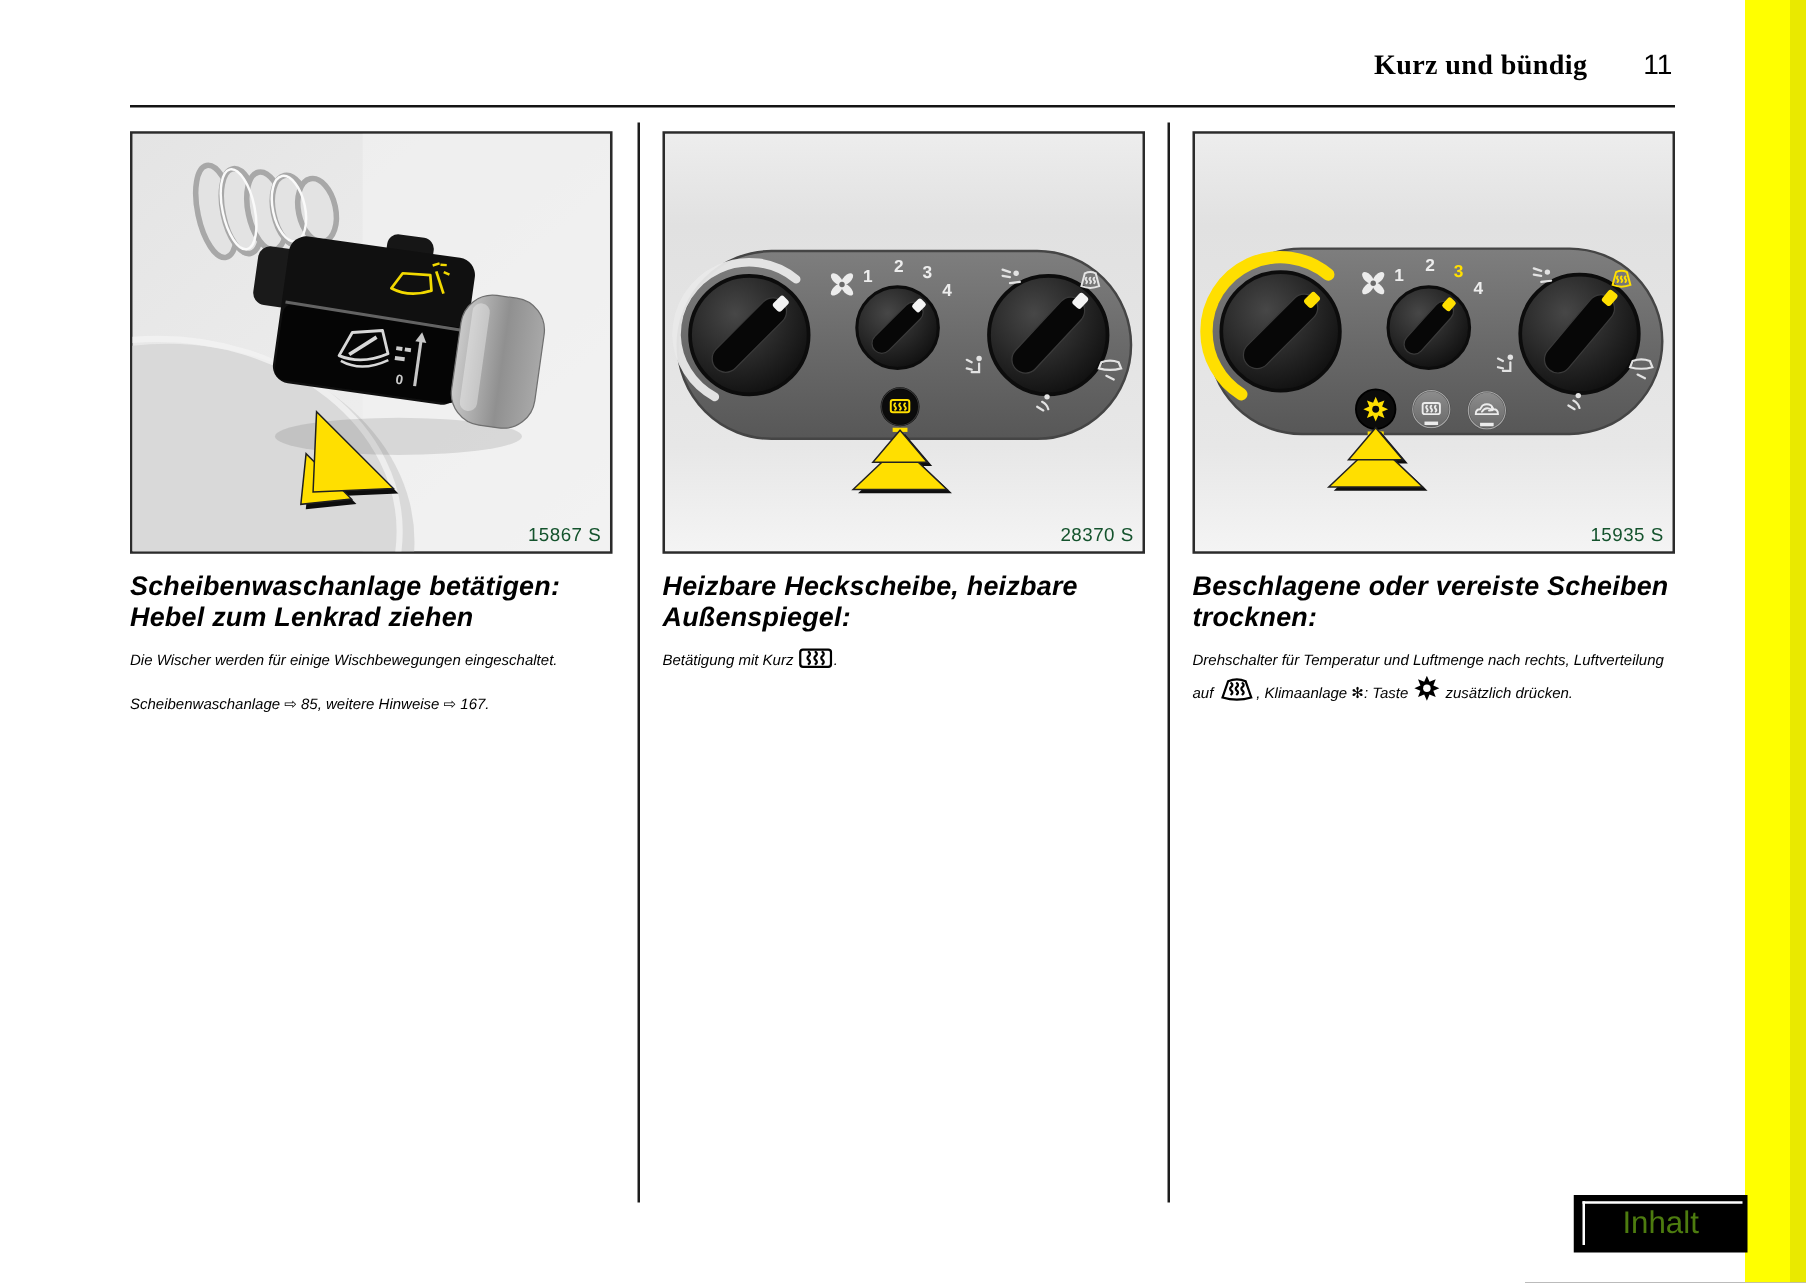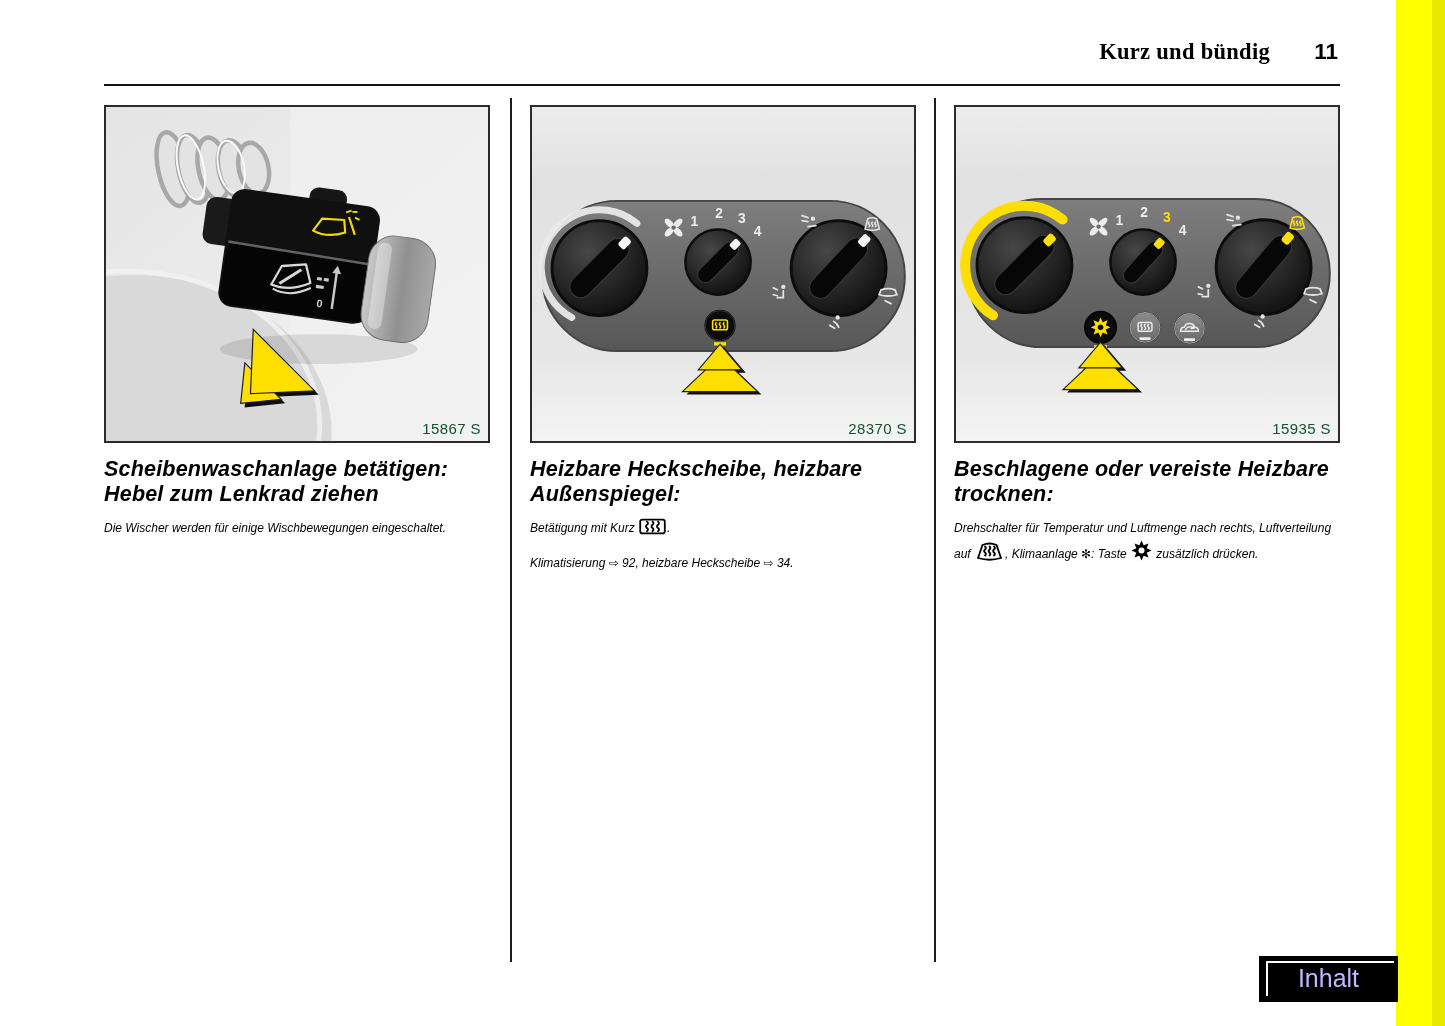--- a/index.html
+++ b/index.html
@@ -1,20 +1,20 @@
 <!DOCTYPE html>
 <html><head>
 <meta charset="utf-8">
 <style>
   html,body{margin:0;padding:0;background:#888;}
   .page{position:relative;width:1445px;height:1026px;background:#ffffff;overflow:hidden;
         font-family:"Liberation Sans","DejaVu Sans",sans-serif;color:#000;}
   
   .hdr-title{position:absolute;top:39px;right:175px;font-size:22.5px;font-weight:bold;letter-spacing:.3px;font-family:Liberation Serif, serif;}
-  .hdr-num{position:absolute;top:39px;right:107px;font-size:22.5px;font-weight:bold;}
+  .hdr-num{position:absolute;top:39px;right:107px;font-size:22.5px;font-weight:normal;}
   .hdr-rule{position:absolute;left:104px;top:84px;width:1236px;height:2px;background:#141414;}
   
   .vdiv{position:absolute;top:98px;width:2px;height:864px;background:#1c1c1c;}
   .vdiv.d1{left:510px}.vdiv.d2{left:934px}
   
   .stripe{position:absolute;top:0;right:13px;width:36px;height:1026px;}
   .stripe-edge{position:absolute;top:0;right:0;width:13px;height:1026px;}
   
   .figure{position:absolute;top:105px;width:386px;height:338px;border:2px solid #2b2b2b;
           box-sizing:border-box;background:#e8e8e8;}
@@ -23,21 +23,21 @@
   
   .tcol{position:absolute;top:457px;width:396px;font-style:italic;}
   .tcol.c1{left:104px}.tcol.c2{left:530px}.tcol.c3{left:954px}
   .tcol h2{font-size:21.5px;line-height:25px;margin:0 0 9px 0;letter-spacing:.2px;font-weight:bold;}
   .tcol p{font-size:12px;line-height:24px;margin:0 0 11px 0;hyphens:manual;}
   .ic-inline{display:inline-block;vertical-align:-3px;margin:0 1px;}
   
   .inhalt{position:absolute;left:1259px;top:956px;width:139px;height:46px;background:#000;cursor:pointer;}
   .inhalt-inner{position:absolute;left:7px;top:5px;right:4px;bottom:6px;
                 border-top:2.5px solid #fff;border-left:2.5px solid #fff;}
-  .inhalt-label{position:absolute;left:0;top:8px;width:100%;text-align:center;color:#c4b5fd;font-size:25px;}
+  .inhalt-label{position:absolute;left:0;top:8px;width:100%;text-align:center;color:#4d7c0f;font-size:25px;}
   svg text{font-family:"Liberation Sans","DejaVu Sans",sans-serif;font-weight:bold;}
 </style>
 </head>
 <body>
 
 <div class="page">
 
   <div class="hdr-title">Kurz und bündig</div>
   <div class="hdr-num">11</div>
   <div class="hdr-rule"></div>
@@ -345,37 +345,37 @@
         <path d="M146,250 L184,286 L108,286 Z"></path>
           <path d="M146,238 L168,264 L124,264 Z"></path>
       </g>
     </svg>
     <div class="fig-label">15935 S</div>
   </div>
 
   <div class="tcol c1">
     <h2>Scheibenwaschanlage betätigen: Hebel zum Lenkrad ziehen</h2>
     <p>Die Wischer werden für einige Wischbewe­gungen eingeschaltet.</p>
+    <p>Scheibenwaschanlage ⇨ 85, weitere Hin­weise ⇨ 167.</p>
   </div>
 
   <div class="tcol c2">
     <h2>Heizbare Heckscheibe, heizbare Außenspiegel:</h2>
     <p><span>Betätigung mit Kurz </span><svg class="ic-inline" width="27" height="19" viewBox="0 0 27 19">
           <g stroke="#000" fill="none" stroke-width="1.8" stroke-linecap="round">
             <rect x="1.2" y="3.6" width="24.6" height="13.8" rx="2.2"></rect>
             <path d="M8,15.2 q2,-1.6 0,-3.2 q-2,-1.6 0,-3.2 q2,-1.6 0,-3.2"></path>
             <path d="M13.5,15.2 q2,-1.6 0,-3.2 q-2,-1.6 0,-3.2 q2,-1.6 0,-3.2"></path>
             <path d="M19,15.2 q2,-1.6 0,-3.2 q-2,-1.6 0,-3.2 q2,-1.6 0,-3.2"></path>
           </g>
         </svg><span>.</span></p>
-    <p>Klimatisierung ⇨ 92, heizbare Heckscheibe ⇨ 34.</p>
   </div>
 
   <div class="tcol c3">
-    <h2>Beschlagene oder vereiste Heizbare trocknen:</h2>
+    <h2>Beschlagene oder vereiste Scheiben trocknen:</h2>
     <p><span>Drehschalter für Temperatur und Luftmen­ge nach rechts, Luftverteilung auf </span><svg class="ic-inline" width="29" height="20" viewBox="0 0 29 20">
           <g stroke="#000" fill="none" stroke-width="1.8" stroke-linecap="round">
             <path d="M3,17 L7.5,4 Q14.5,1 21.5,4 L26,17 Q14.5,20.5 3,17 Z"></path>
             <path d="M10,14.5 q1.8,-1.5 0,-3 q-1.8,-1.5 0,-3 q1.8,-1.5 0,-3"></path>
             <path d="M14.5,14.5 q1.8,-1.5 0,-3 q-1.8,-1.5 0,-3 q1.8,-1.5 0,-3"></path>
             <path d="M19,14.5 q1.8,-1.5 0,-3 q-1.8,-1.5 0,-3 q1.8,-1.5 0,-3"></path>
           </g>
         </svg><span>, Kli­maanlage ✻: Taste </span><svg class="ic-inline" width="21" height="21" viewBox="0 0 21 21">
           <path fill="#000" d="M10.5,0.5 L12.64,5.33 L17.57,3.43 L15.67,8.36 L20.5,10.5 L15.67,12.64 L17.57,17.57 L12.64,15.67 L10.5,20.5 L8.36,15.67 L3.43,17.57 L5.33,12.64 L0.5,10.5 L5.33,8.36 L3.43,3.43 L8.36,5.33 Z"></path>
           <circle cx="10.5" cy="10.5" r="3" fill="#fff"></circle>

